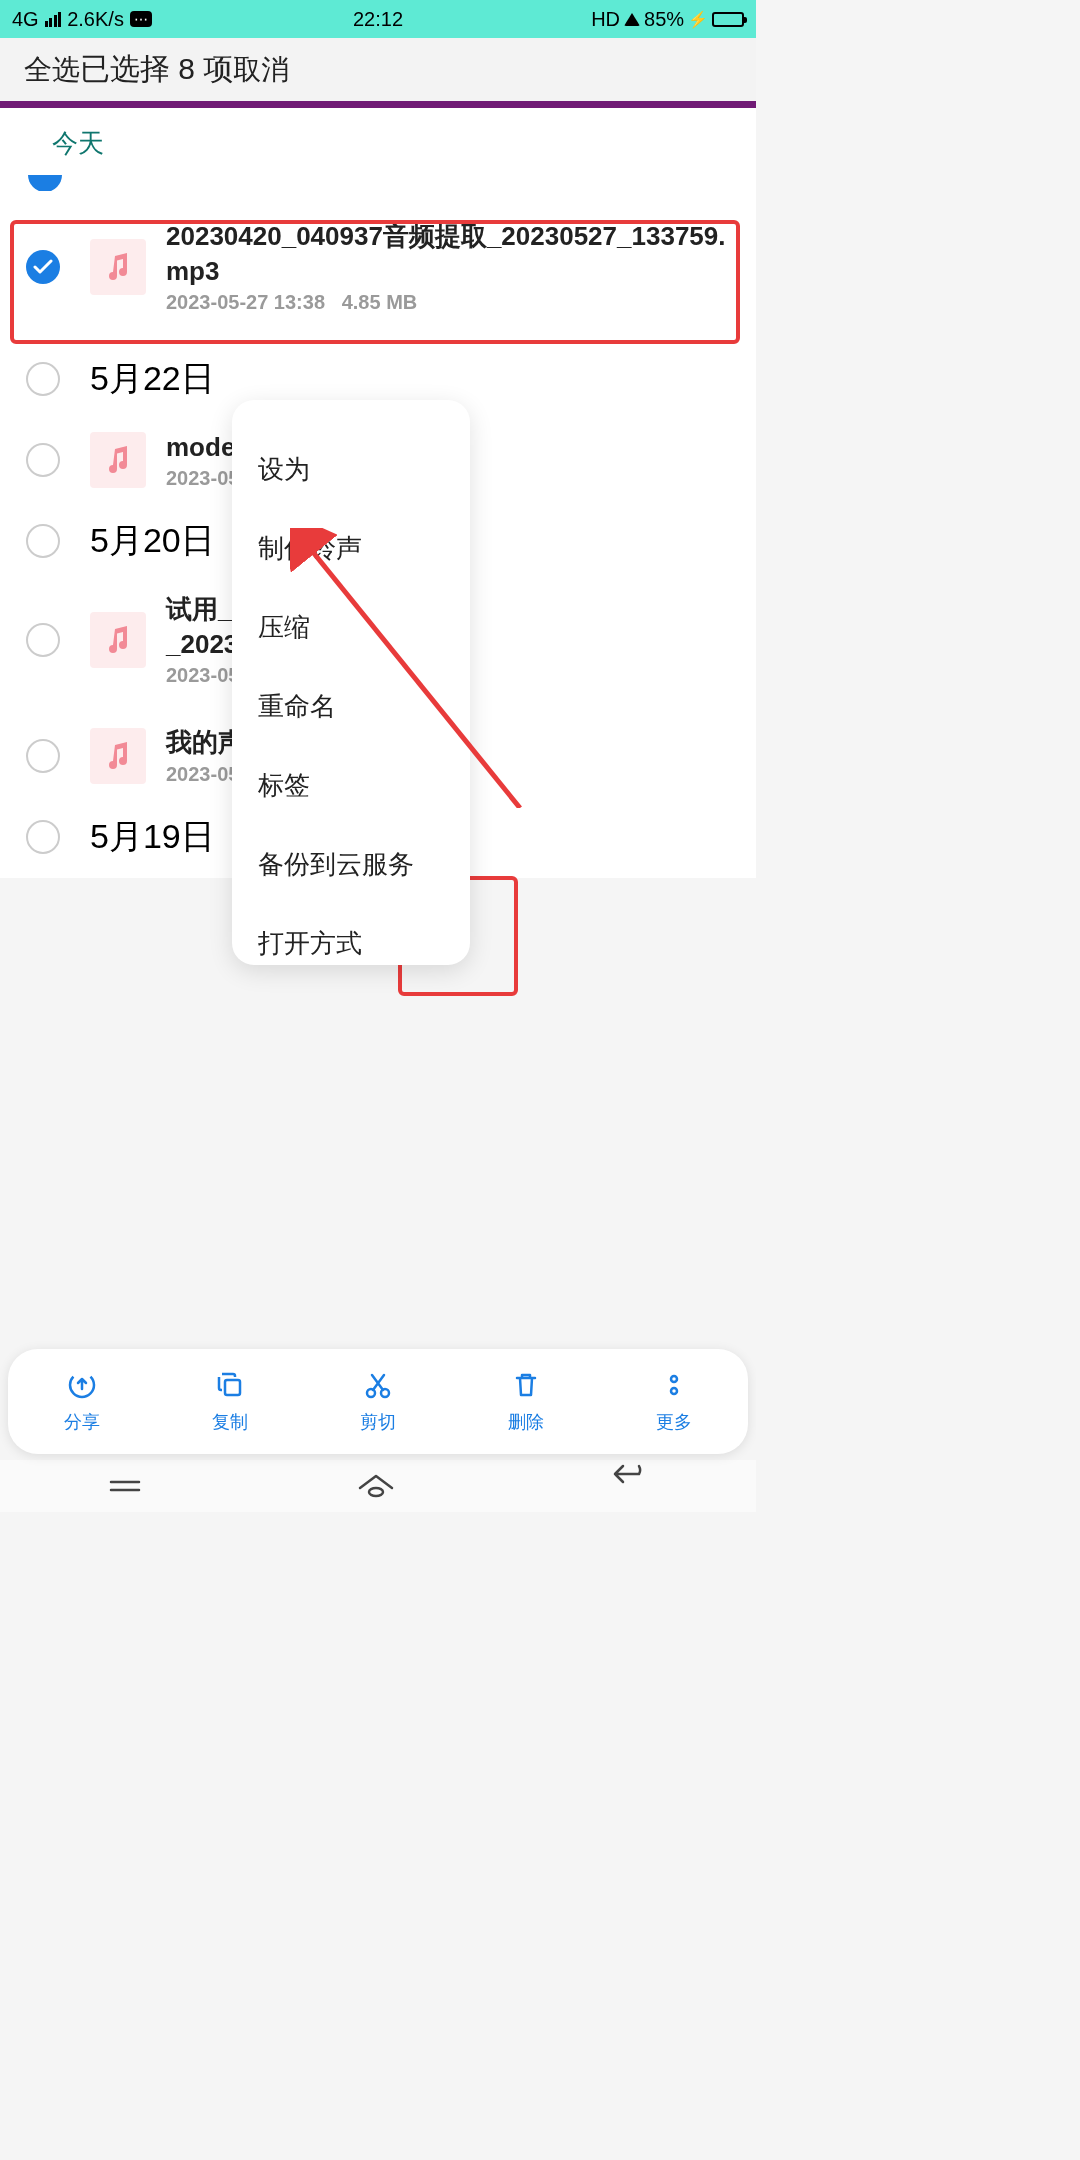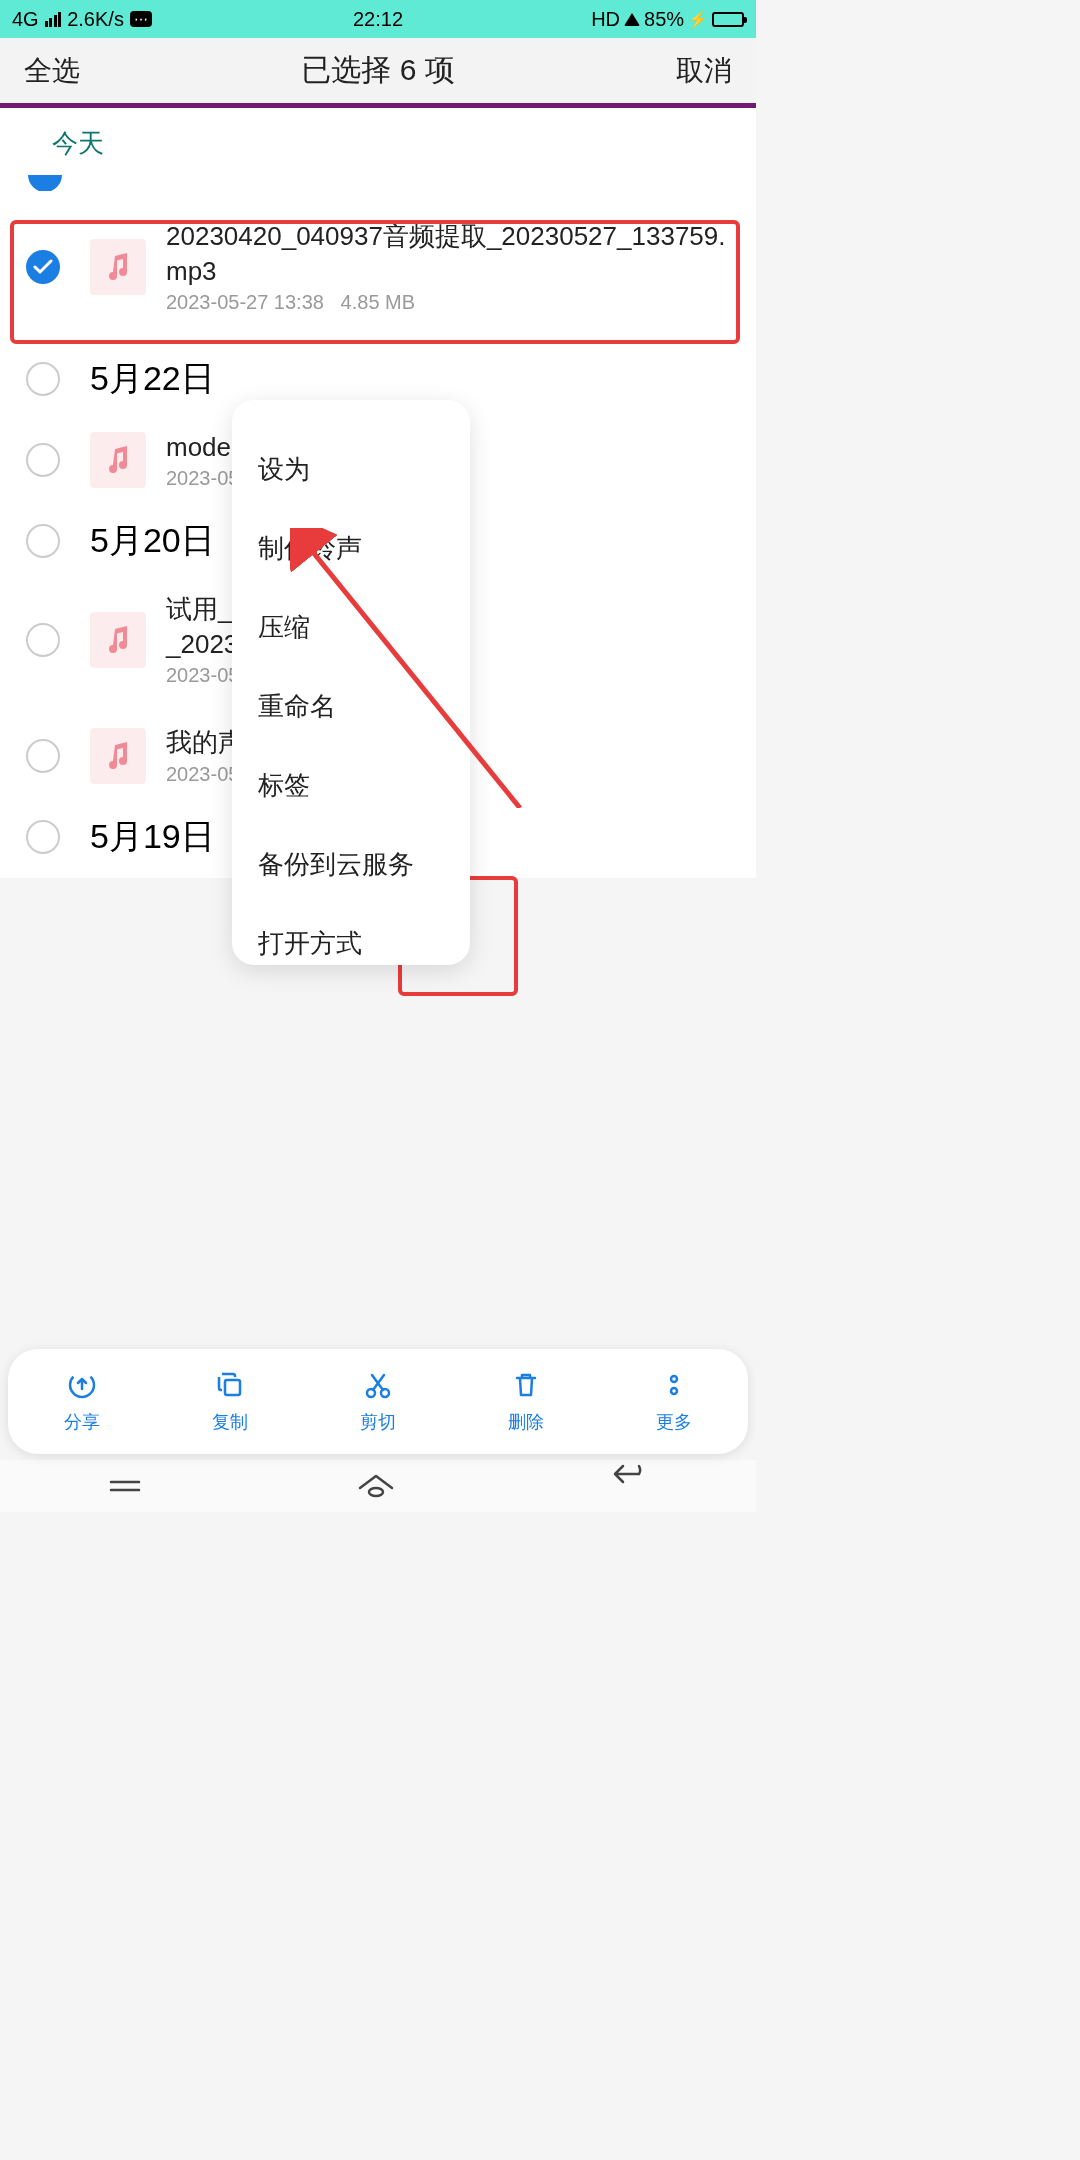--- a/index.html
+++ b/index.html
@@ -34,23 +34,22 @@
   .battery { width:32px; height:15px; border:2px solid #000; border-radius:3px; position:relative; }
   .battery::after{content:""; position:absolute; right:-5px; top:3px; width:3px; height:6px; background:#000; border-radius:0 2px 2px 0;}
   .battery-fill{ width:85%; height:100%; background:#000;}
   .bolt{font-size:16px;}
 
   .header {
     height: 70px;
     background: #f3f3f3;
     display: flex;
     align-items: center;
-    justify-content: space-between;
     padding: 0 24px;
-    border-bottom: 5px solid #701a75;
+    border-bottom: 7px solid #701a75;
   }
   .header .btn { font-size: 28px; color:#222; }
   .header .title { font-size: 30px; color:#222; font-weight:400; }
 
   .section-today {
     background:#fff;
     padding: 18px 52px 10px;
     font-size: 26px;
     color:#0f766e;
   }
@@ -77,21 +76,21 @@
   .check { width:34px; height:34px; border-radius:50%; flex:0 0 34px; display:flex; align-items:center; justify-content:center; }
   .check.empty { border:2px solid #ccc; }
   .check.filled { background:#1b7ee3; }
   .check.filled svg { display:block; }
   .music-icon {
     width:56px; height:56px; background:#fdeced; border-radius:4px;
     display:flex; align-items:center; justify-content:center;
     margin:0 20px 0 30px; flex:0 0 56px;
   }
   .music-icon svg{display:block;}
-  .file-info { flex:1; min-width:0; }
+  .file-info { flex:1; min-width:0;font-weight:bold; }
   .file-name { font-size:26px; color:#222; line-height:1.35; word-break:break-all; }
   .file-meta { font-size:20px; color:#9a9a9a; margin-top:2px; }
 
   .date-row {
     display:flex; align-items:center;
     padding: 18px 20px 18px 26px;
     background:#fff;
     font-size:34px;
   }
   .date-row .check { margin-right:30px; }
@@ -170,21 +169,21 @@
     <span>HD</span>
     <span class="wifi-icon"></span>
     <span>85%</span>
     <span class="bolt">⚡</span>
     <span class="battery"><span class="battery-fill"></span></span>
   </div>
 </div>
 
 <div class="header">
   <div class="btn">全选</div>
-  <div class="title">已选择 6 项</div>
+  <div class="title">已选择 8 项</div>
   <div class="btn">取消</div>
 </div>
 
 <div class="section-today">今天</div>
 <div class="partial-check">
   <svg width="34" height="16" viewBox="0 0 34 16">
       <path d="M0 0 A17 17 0 0 0 34 0 Z" fill="#1b7ee3"></path>
     </svg>
 </div>
 

